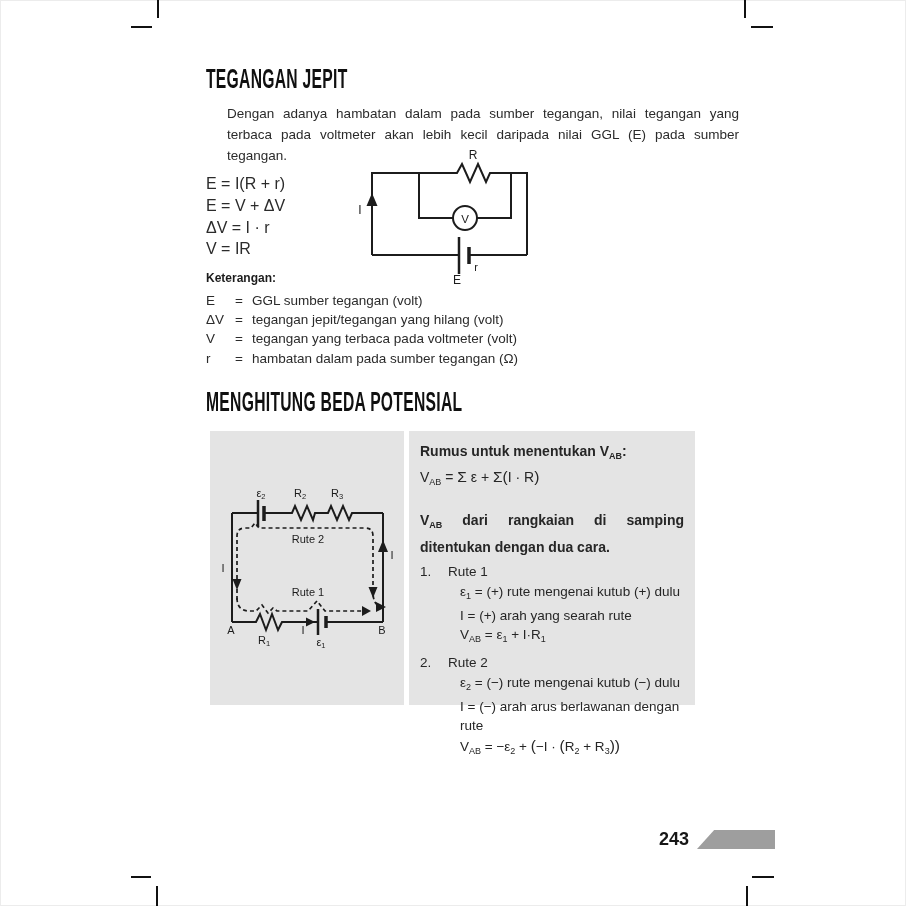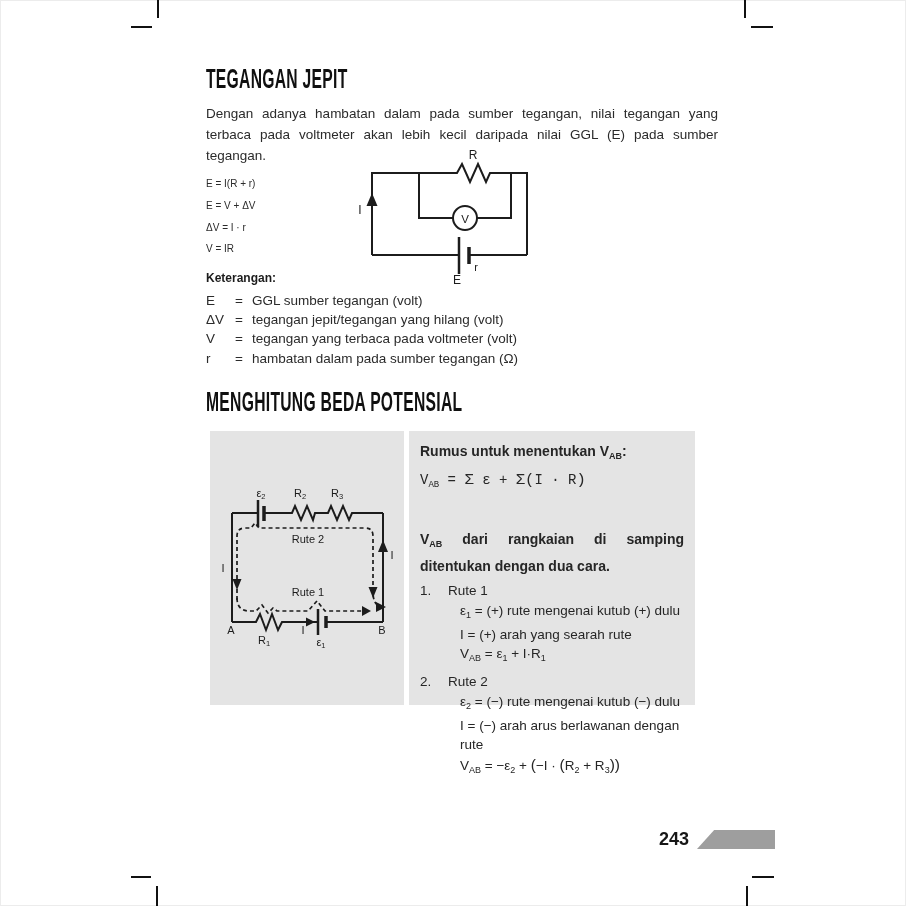--- a/index.html
+++ b/index.html
@@ -10,33 +10,33 @@
   .page-frame { position:absolute; inset:0; border:1px solid #ececec; pointer-events:none; }
   .abs { position:absolute; }
 
   
   .h-cond {
     font-weight:bold; font-size:27px; line-height:27px; color:#101010;
     display:inline-block; transform:scaleX(0.58); transform-origin:0 50%;
     white-space:nowrap; letter-spacing:0.5px;
   }
 
-  .intro { font-size:13.5px; line-height:21px; width:512px; text-align:justify; color:#2b2b2b; }
+  .intro { font-size:13.5px; line-height:21px; width:512px; text-align:justify; color:#2b2b2b;margin-left:21px; }
 
-  .eqs { font-size:10px; line-height:21.8px; color:#2b2b2b; }
+  .eqs { font-size:16px; line-height:21.8px; color:#2b2b2b; }
 
   .ket-title { font-size:12px; font-weight:bold; color:#1c1c1c; }
   .ket-row { display:flex; font-size:13.5px; line-height:19.2px; color:#2b2b2b; }
   .ket-sym { width:29px; flex:none; }
   .ket-eq  { width:17px; flex:none; }
 
   .panel { background:#e4e4e4; position:absolute; }
   .panel-right-inner { padding:10px 11px 0 11px; font-size:13.5px; color:#262626; }
   .pr-title { font-weight:bold; font-size:14px; line-height:20px; }
-  .pr-formula { font-size:14px; line-height:28px; margin-bottom:30px;font-family:Liberation Mono, monospace; }
+  .pr-formula { font-size:14px; line-height:22px; margin-bottom:17px; }
   .pr-para { font-weight:bold; font-size:14px; line-height:21.5px; text-align:justify; margin-bottom:4px;margin-top:7px; }
   .item-head { display:flex; line-height:19.5px; }
   .item-num { width:28px; flex:none; }
   .item-lines { margin-left:40px; line-height:19.3px; }
   .item-lines .ln { min-height:19.3px; }
 
   .r-s { font-size:9px; vertical-align:-3px; letter-spacing:0; }
   .r-g { font-size:15.5px; }
 
   .crop { background:#111; position:absolute; }

